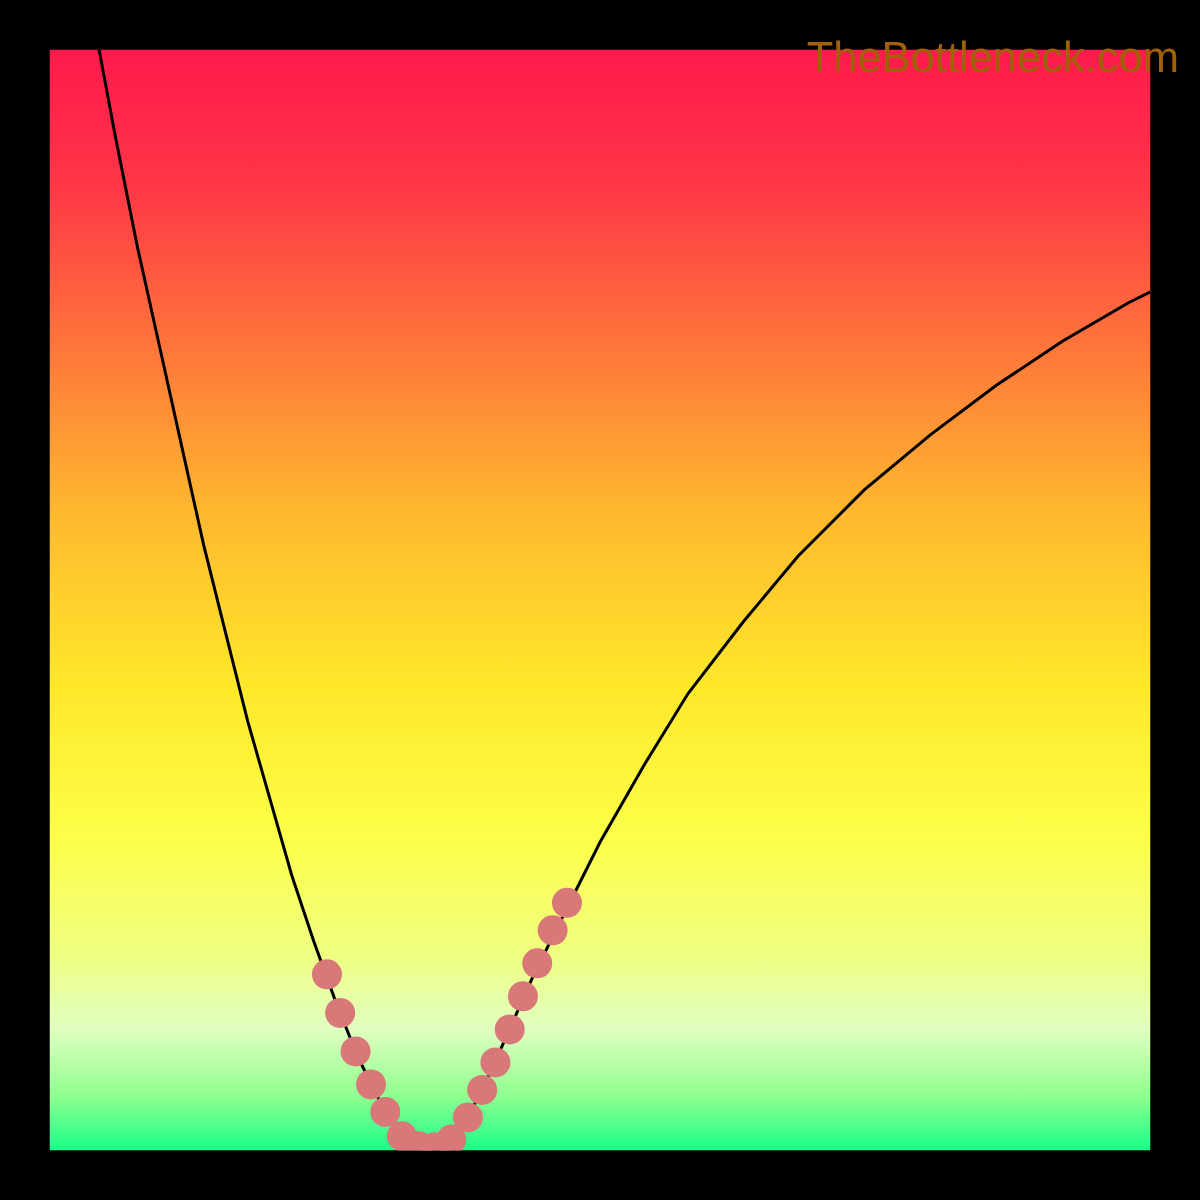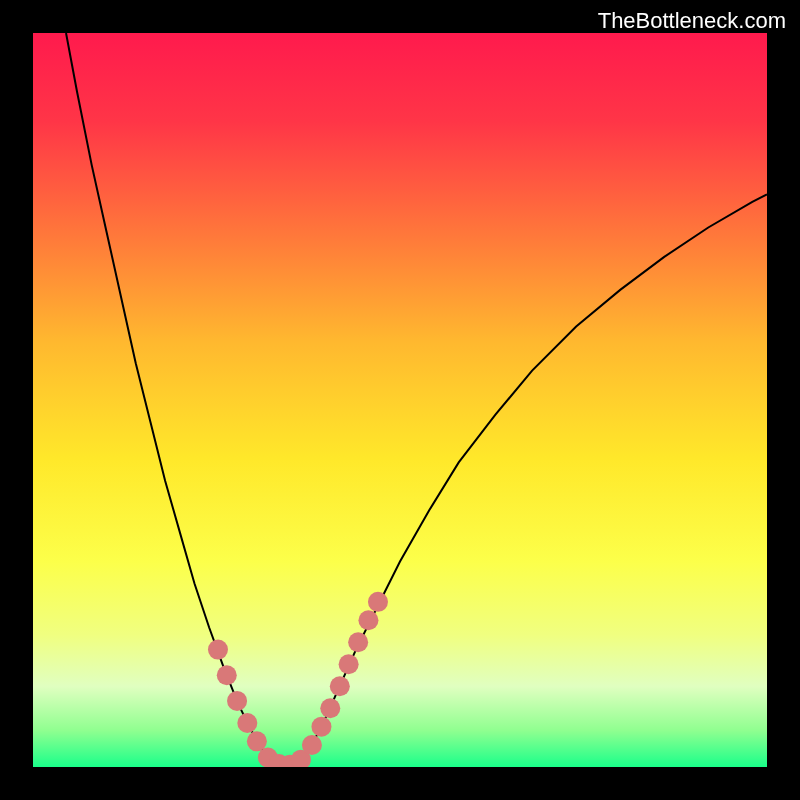--- a/index.html
+++ b/index.html
@@ -1,17 +1,17 @@
 <!DOCTYPE html>
 <html><head>
   <meta charset="utf-8">
   <style>
     * { margin: 0; padding: 0; box-sizing: border-box; }
     body { width: 800px; height: 800px; overflow: hidden; background: #000; font-family: Arial, sans-serif; }
-    .watermark { position: absolute; top: 8px; right: 14px; color: #ffffff; font-size: 22px; font-weight: 400; z-index: 10; }
+    .watermark { position: absolute; top: 23px; right: 14px; color: #a16207; font-size: 29px; font-weight: 400; z-index: 10; }
     .chart-container { position: absolute; top: 0; left: 0; width: 800px; height: 800px; background: #000; }
     .plot-area { position: absolute; top: 33px; left: 33px; width: 734px; height: 734px; }
     .gradient-bg { position: absolute; top: 0; left: 0; width: 100%; height: 100%; }
     .curve-layer { position: absolute; top: 0; left: 0; width: 100%; height: 100%; }
     .points-layer { position: absolute; top: 0; left: 0; width: 100%; height: 100%; }
   </style>
 </head>
 <body>
 
 <div class="chart-container">

